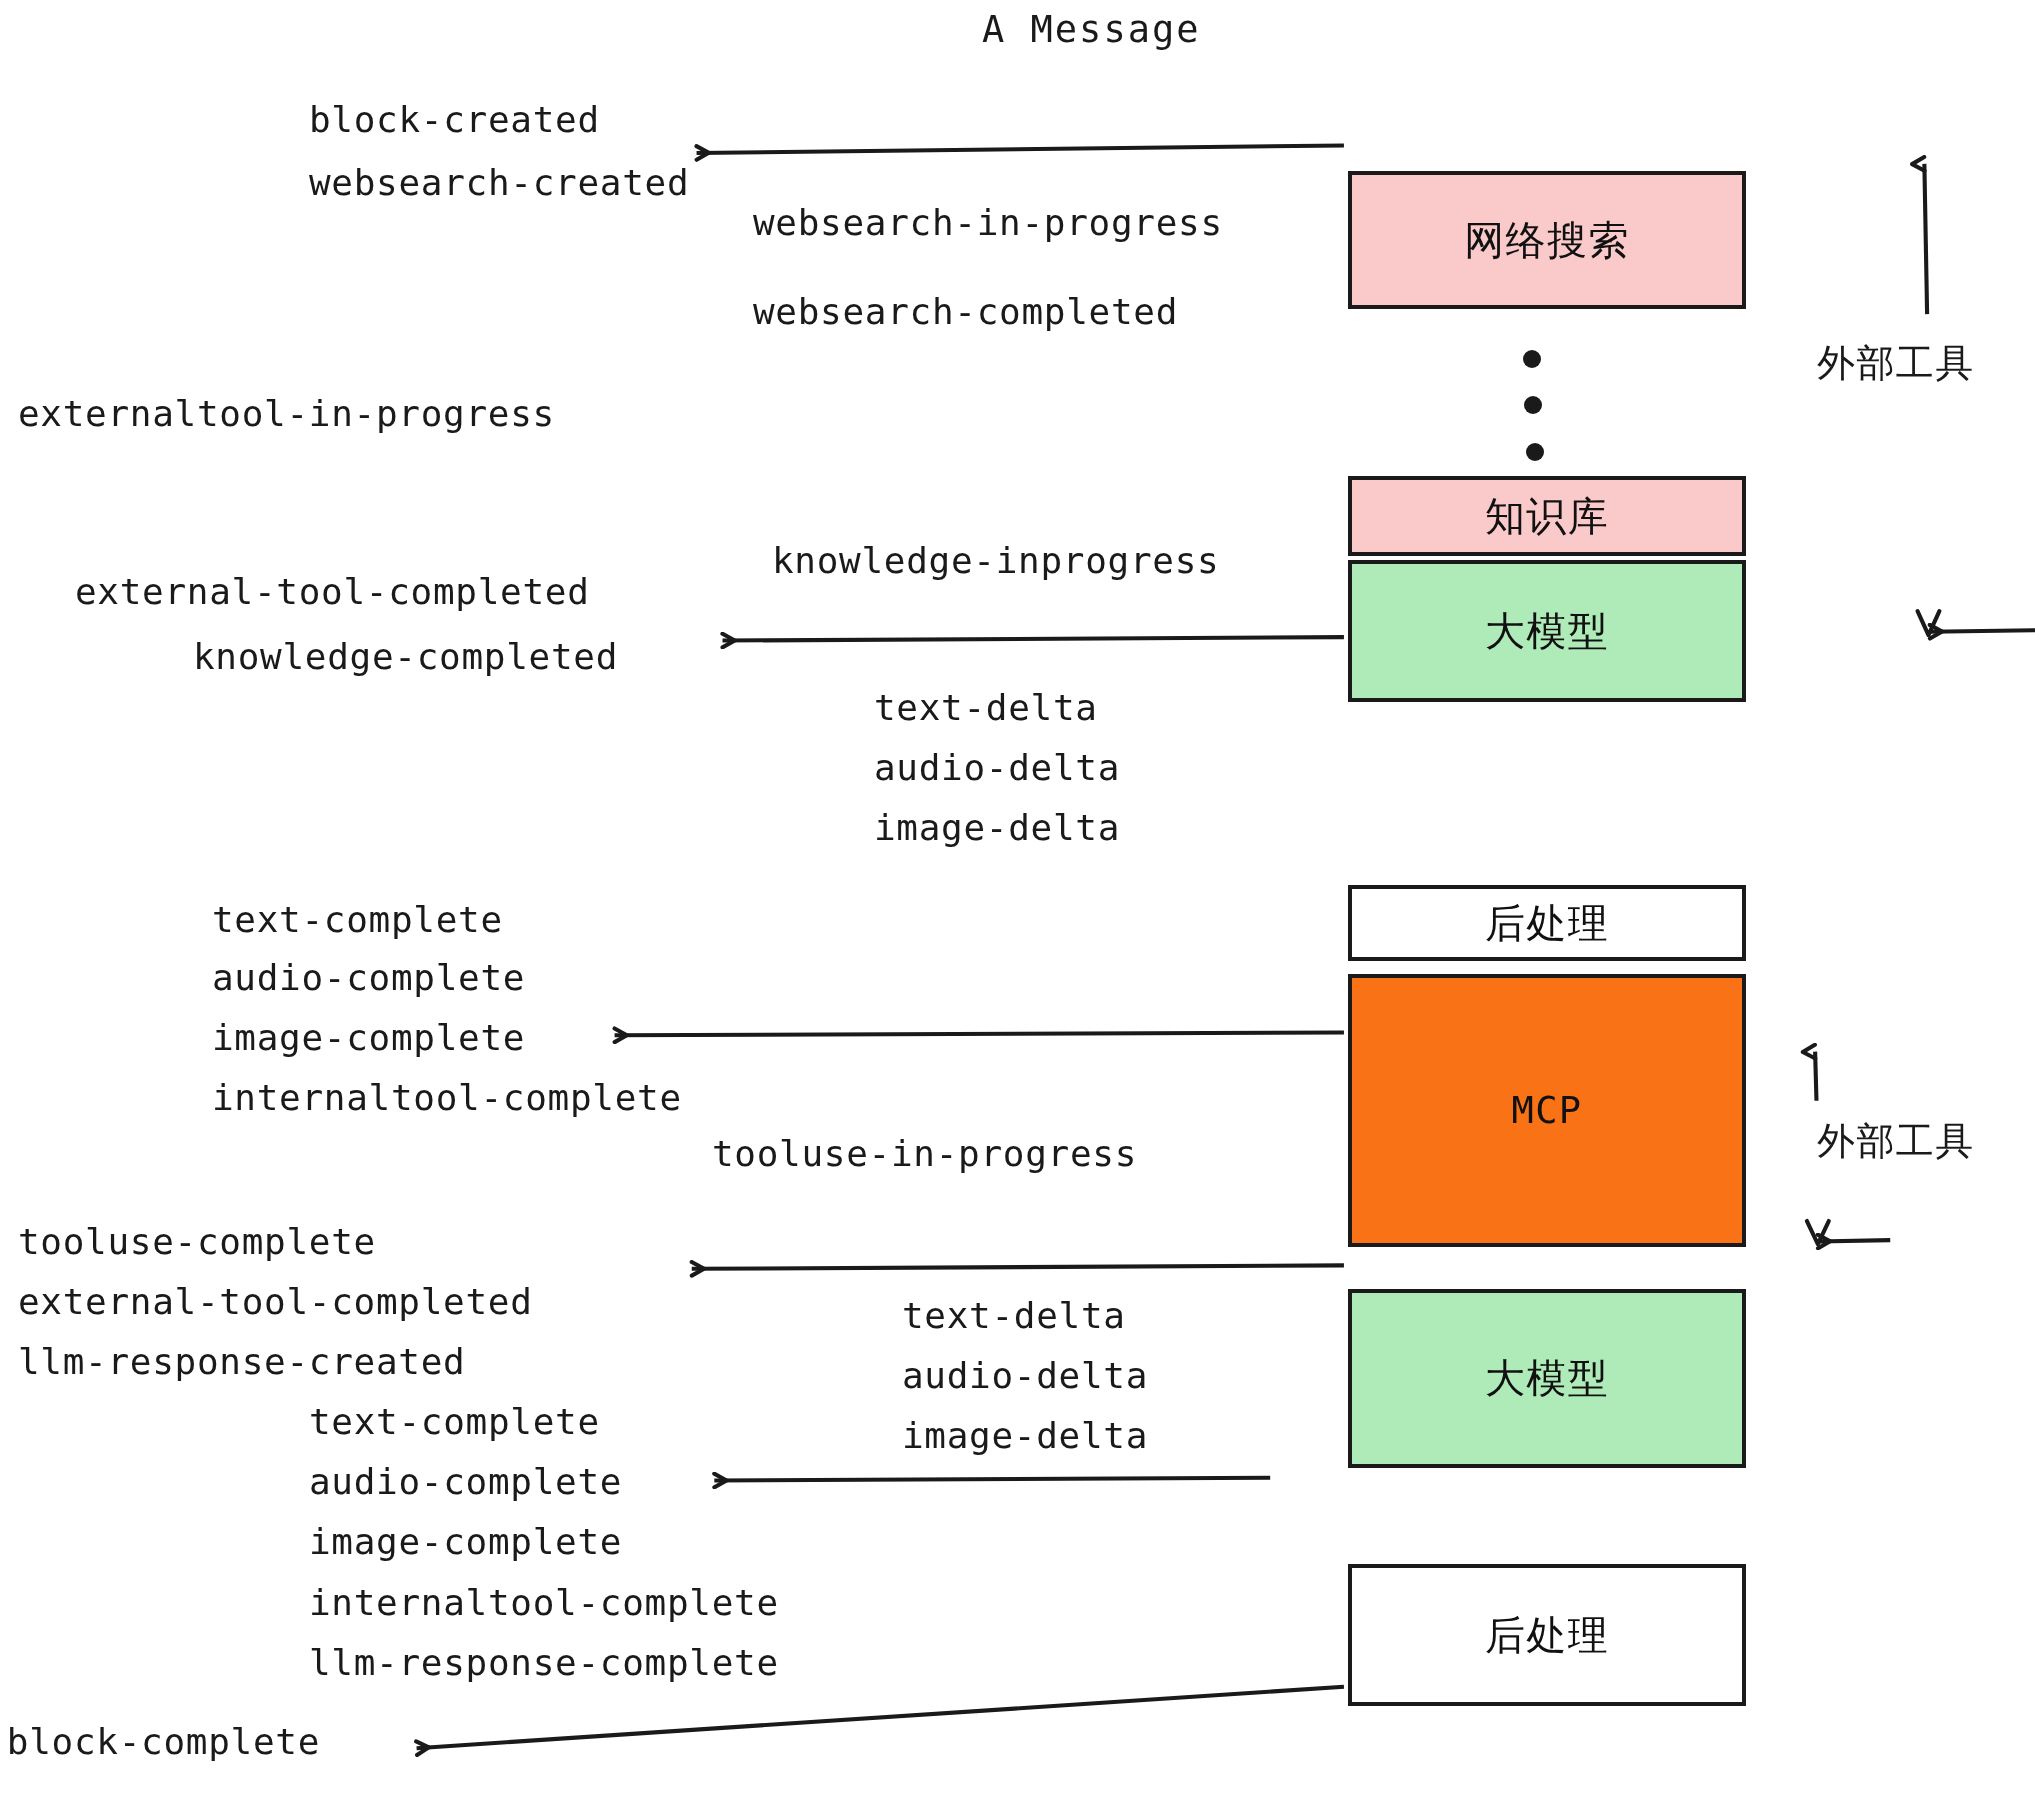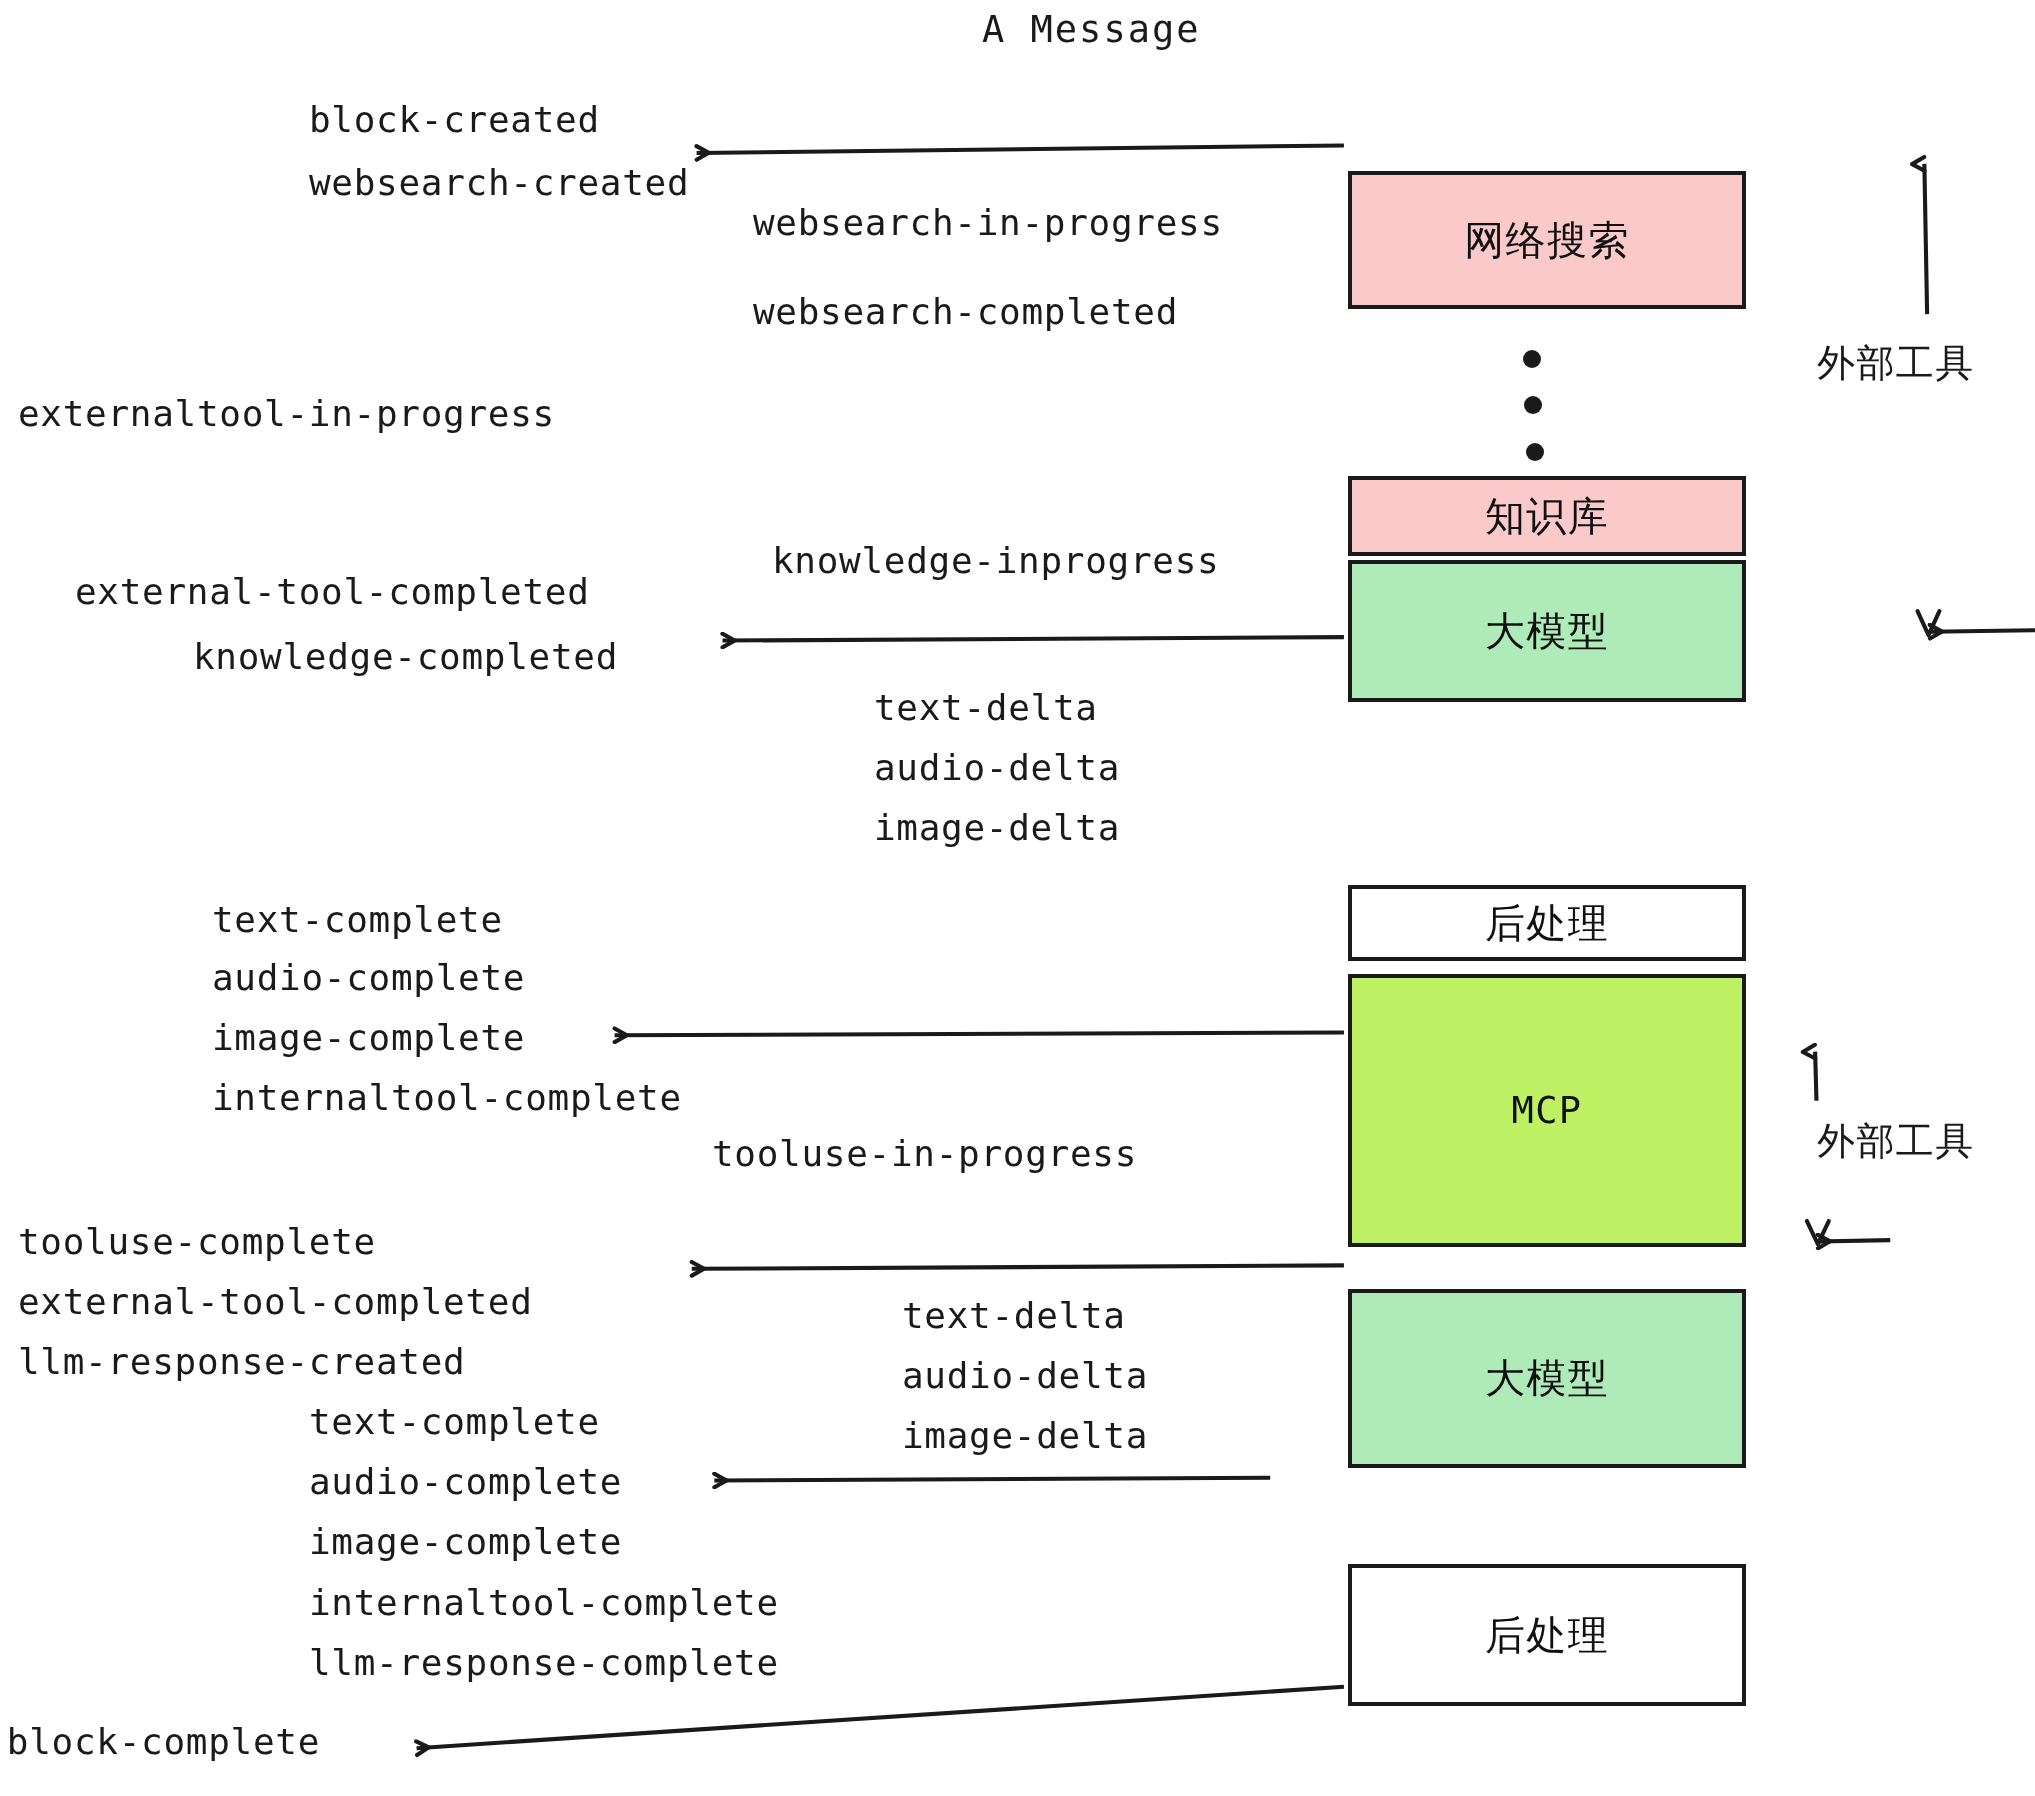--- a/index.html
+++ b/index.html
@@ -83,21 +83,21 @@
   </div>
 
   <div class="node" id="node-llm-1" style="left:1348px; top:560px; width:398px; height:142px; background:#aeebb9;">
     <span>大模型</span>
   </div>
 
   <div class="node" id="node-postproc-1" style="left:1348px; top:885px; width:398px; height:76px; background:#ffffff;">
     <span>后处理</span>
   </div>
 
-  <div class="node mcp" id="node-mcp" style="left:1348px; top:974px; width:398px; height:273px; background:#bef264;">
+  <div class="node mcp" id="node-mcp" style="left:1348px; top:974px; width:398px; height:273px; background:#f97316;">
     <span>MCP</span>
   </div>
 
   <div class="node" id="node-llm-2" style="left:1348px; top:1289px; width:398px; height:179px; background:#aeebb9;">
     <span>大模型</span>
   </div>
 
   <div class="node" id="node-postproc-2" style="left:1348px; top:1564px; width:398px; height:142px; background:#ffffff;">
     <span>后处理</span>
   </div>

